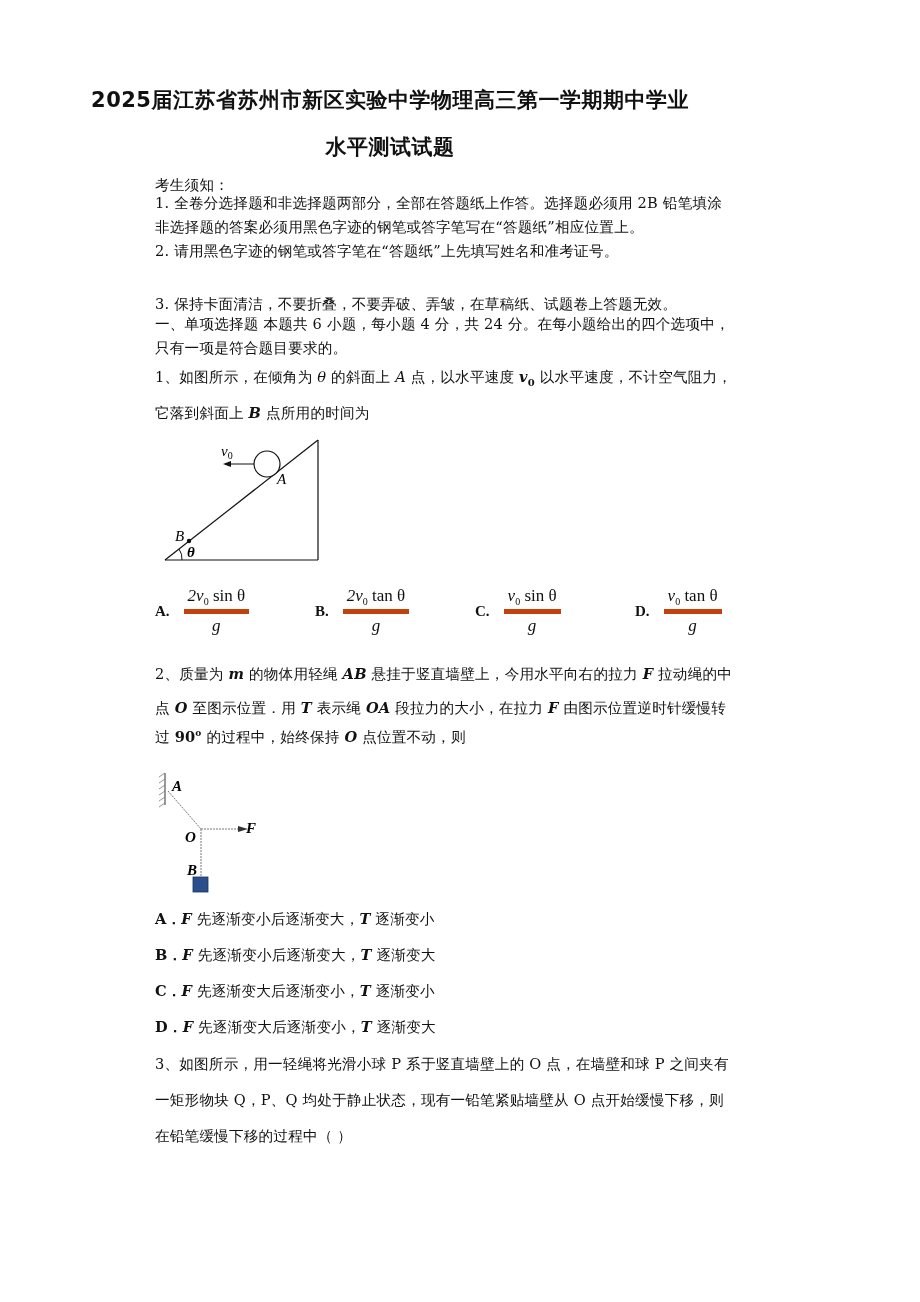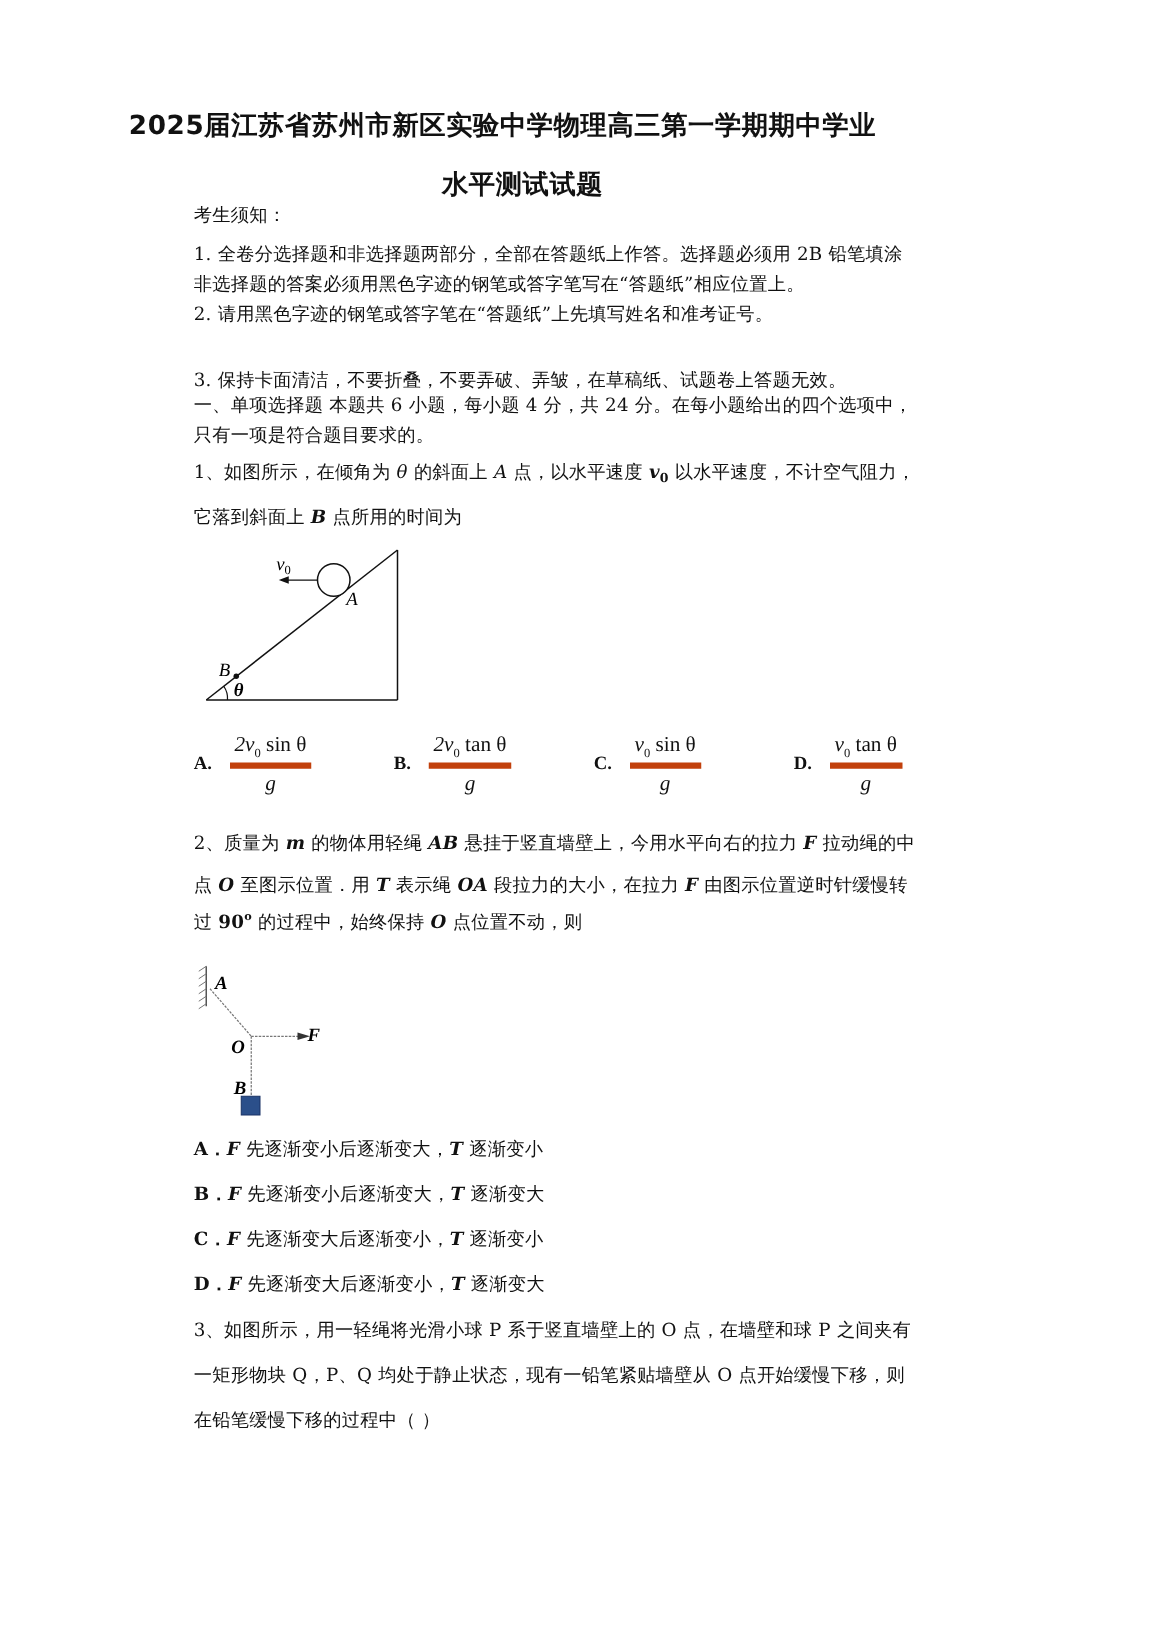--- a/index.html
+++ b/index.html
@@ -1,40 +1,40 @@
 <!DOCTYPE html>
 <html><head>
 <meta charset="utf-8">
 <style>
   html, body { margin: 0; padding: 0; background: #ffffff; }
   body { width: 920px; height: 1302px; position: relative; overflow: hidden;
          font-family: "DejaVu Serif", "Liberation Serif", serif; color: #111; }
-  .title { position: absolute; left: 12px; width: 780px; text-align: center;
+  .title { position: absolute; left: 0; width: 780px; text-align: center;
            font-family: "DejaVu Sans", "Liberation Sans", sans-serif; font-weight: bold;
            font-size: 21px; letter-spacing: 0.5px; }
   .line { position: absolute; left: 155px; font-size: 14.6px; white-space: nowrap; letter-spacing: 0.2px; }
   .b { font-weight: bold; }
   .i { font-style: italic; }
   .bi { font-weight: bold; font-style: italic; }
   .opt { position: absolute; top: 586px; display: flex; align-items: center; font-family: "Liberation Serif", serif; }
   .opt-label { font-weight: bold; font-size: 15px; margin-right: 14px; }
   .frac { display: inline-flex; flex-direction: column; align-items: center; font-size: 17px; font-family: "Liberation Serif", serif; }
   .frac .num { padding: 0 4px 2px; border-bottom: 5px solid #c2410c; }
   .frac .den { font-style: italic; padding-top: 2px; }
   sub { font-size: 10px; }
   sup { font-size: 9px; }
   svg text { font-family: "Liberation Serif", serif; }
 </style>
 </head>
 <body>
 
 <div class="title" style="top:86px;">2025届江苏省苏州市新区实验中学物理高三第一学期期中学业</div>
-<div class="title" style="top:133px;padding-left:16px;">水平测试试题</div>
+<div class="title" style="top:133px;">水平测试试题</div>
 
-<div class="line" style="top:163px;">考生须知：</div>
+<div class="line" style="top:176px;">考生须知：</div>
 <div class="line" style="top:194px;">1. 全卷分选择题和非选择题两部分，全部在答题纸上作答。选择题必须用 2B 铅笔填涂</div>
 <div class="line" style="top:218px;">非选择题的答案必须用黑色字迹的钢笔或答字笔写在“答题纸”相应位置上。</div>
 <div class="line" style="top:242px;">2. 请用黑色字迹的钢笔或答字笔在“答题纸”上先填写姓名和准考证号。</div>
 <div class="line" style="top:266px;margin-top:29px;">3. 保持卡面清洁，不要折叠，不要弄破、弄皱，在草稿纸、试题卷上答题无效。</div>
 
 <div class="line" style="top:315px;">一、单项选择题 本题共 6 小题，每小题 4 分，共 24 分。在每小题给出的四个选项中，</div>
 <div class="line" style="top:339px;">只有一项是符合题目要求的。</div>
 
 <div class="line" style="top:368px;">
   <span>1、如图所示，在倾角为 </span><span class="i">θ</span><span> 的斜面上 </span><span class="i">A</span><span> 点，以水平速度 </span><span class="bi">v</span><sub class="b">0</sub><span> 以水平速度，不计空气阻力，</span>

